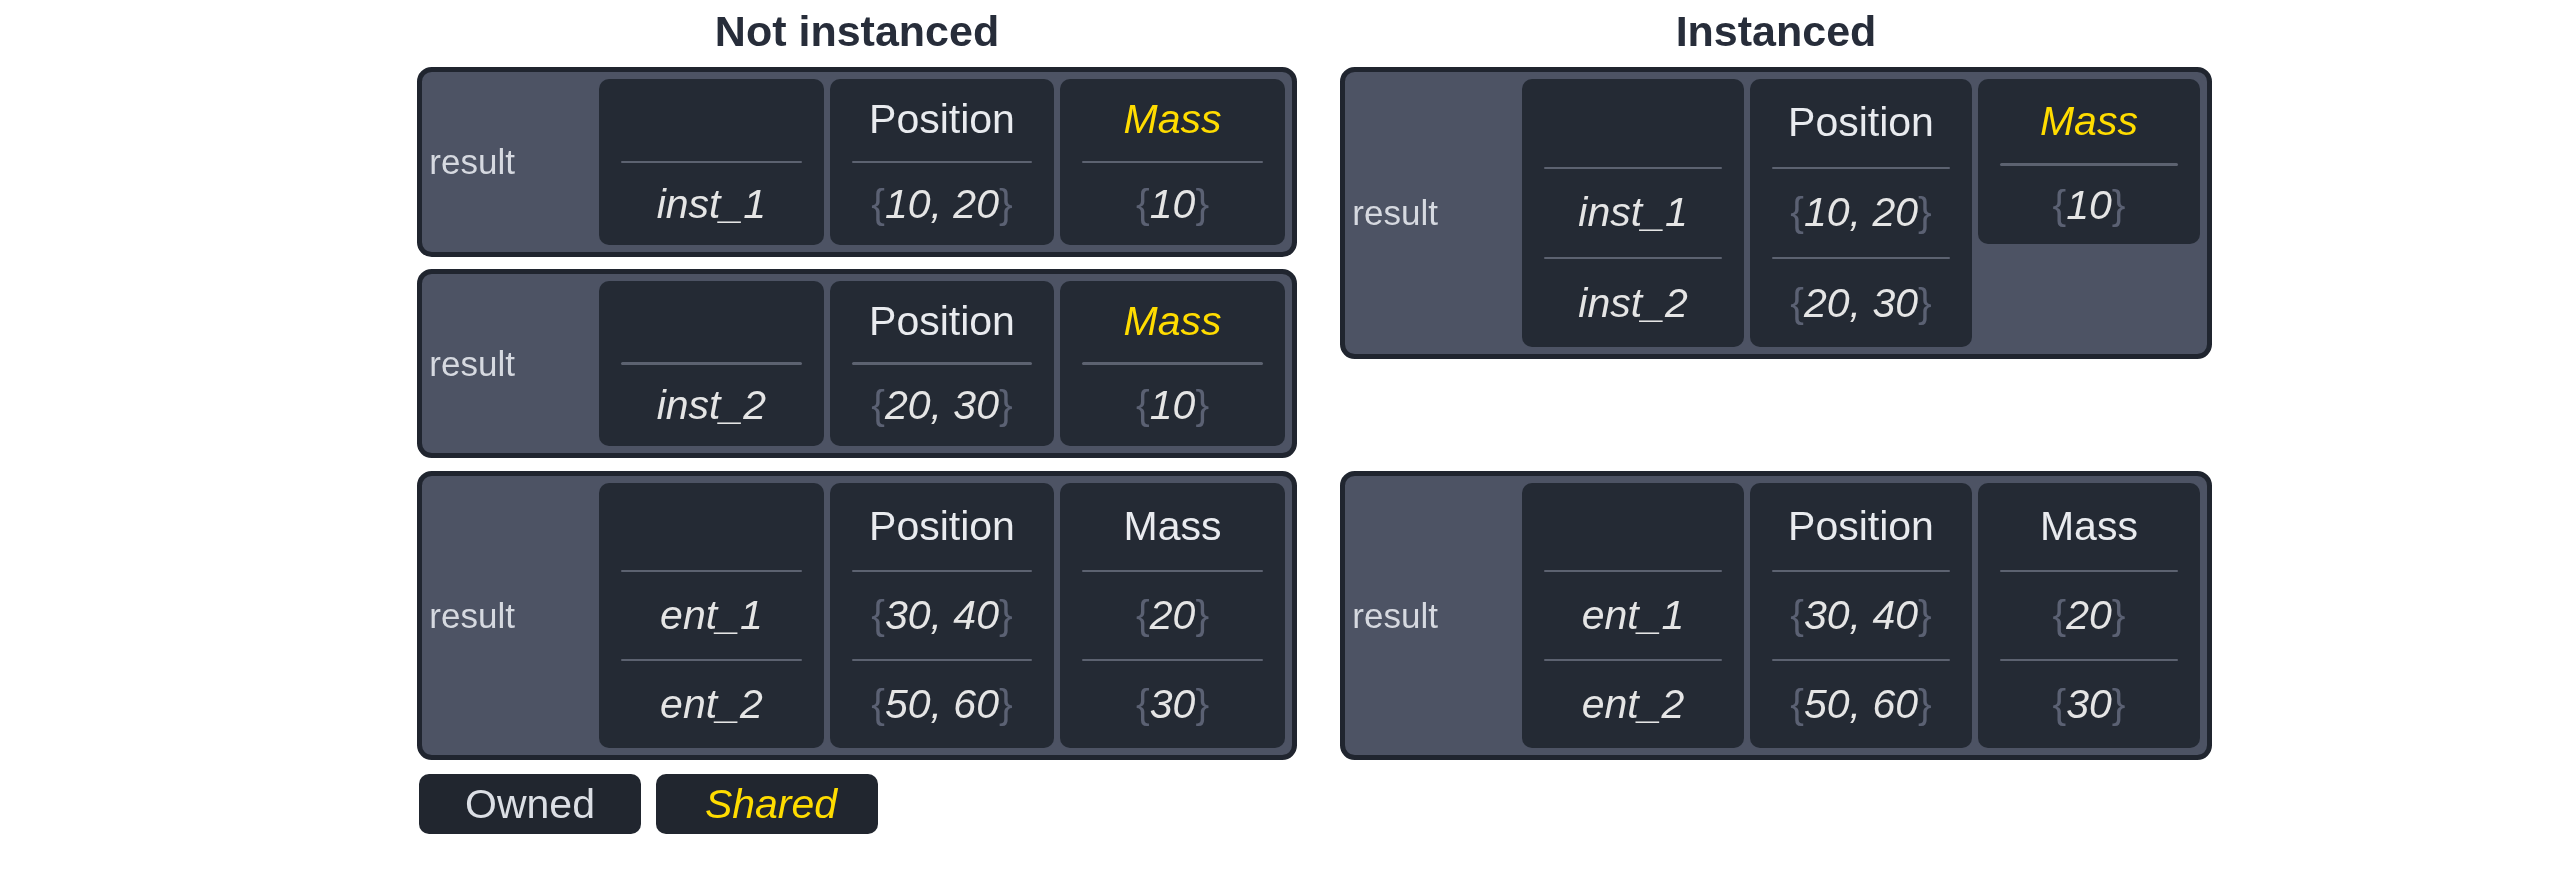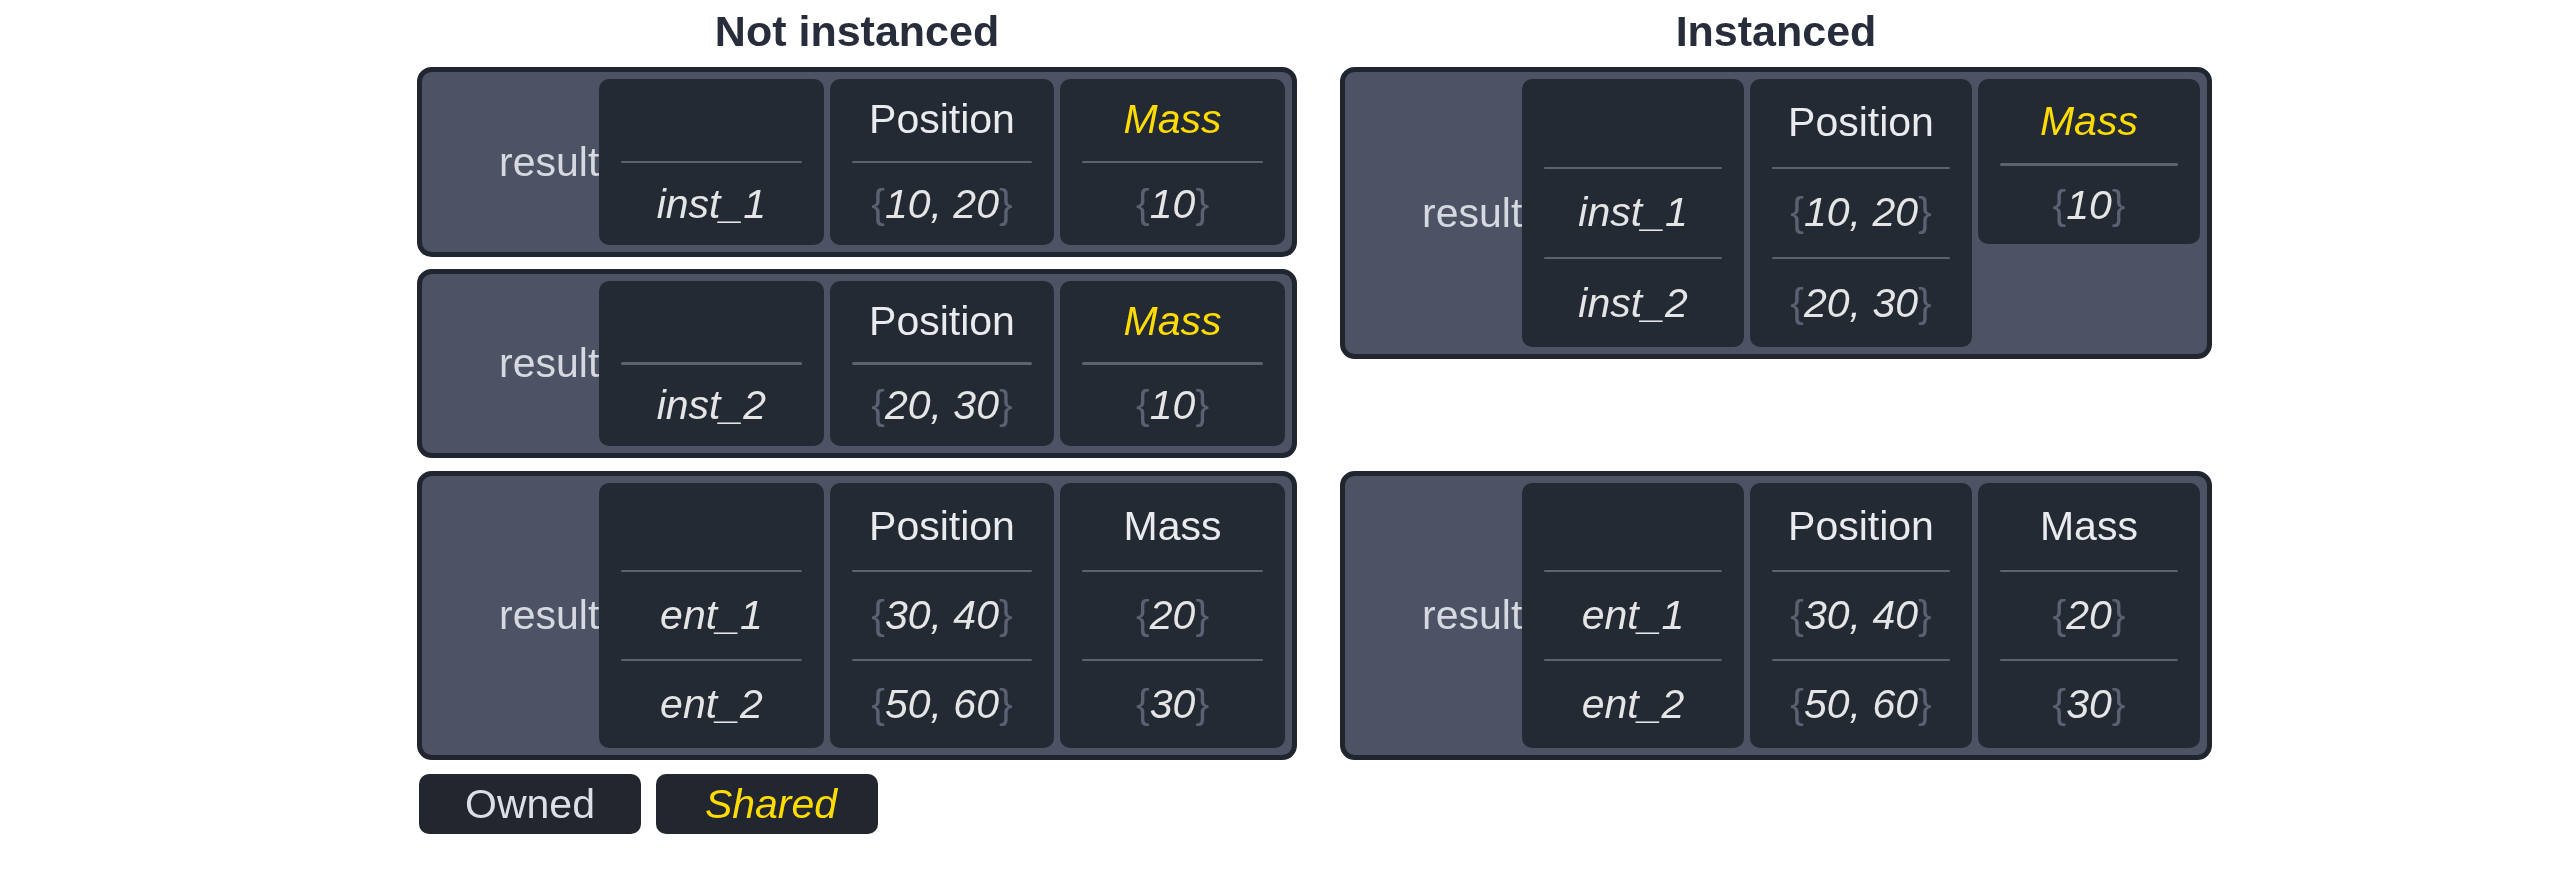--- a/index.html
+++ b/index.html
@@ -31,22 +31,22 @@
     padding:7.3px;
   }
   #box0{left:417px;top:67px;width:880px;height:190px;}
   #box1{left:417px;top:269px;width:880px;height:189px;}
   #box2{left:417px;top:471px;width:880px;height:289px;}
   #box3{left:1340px;top:67px;width:872px;height:292px;}
   #box4{left:1340px;top:471px;width:872px;height:289px;}
 
   .label-area{
     width:170px;flex:0 0 170px;
-    display:flex;align-items:center;justify-content:flex-end;
-    color:#d6d9e0;font-size:41px;
+    display:flex;align-items:center;justify-content:flex-start;
+    color:#d6d9e0;font-size:35px;
   }
   .columns{
     flex:1;display:flex;gap:6.4px;
   }
   .cell{
     flex:1 1 0;
     background:#242a34;
     border-radius:10px;
     display:flex;flex-direction:column;
     padding:0 11px;

